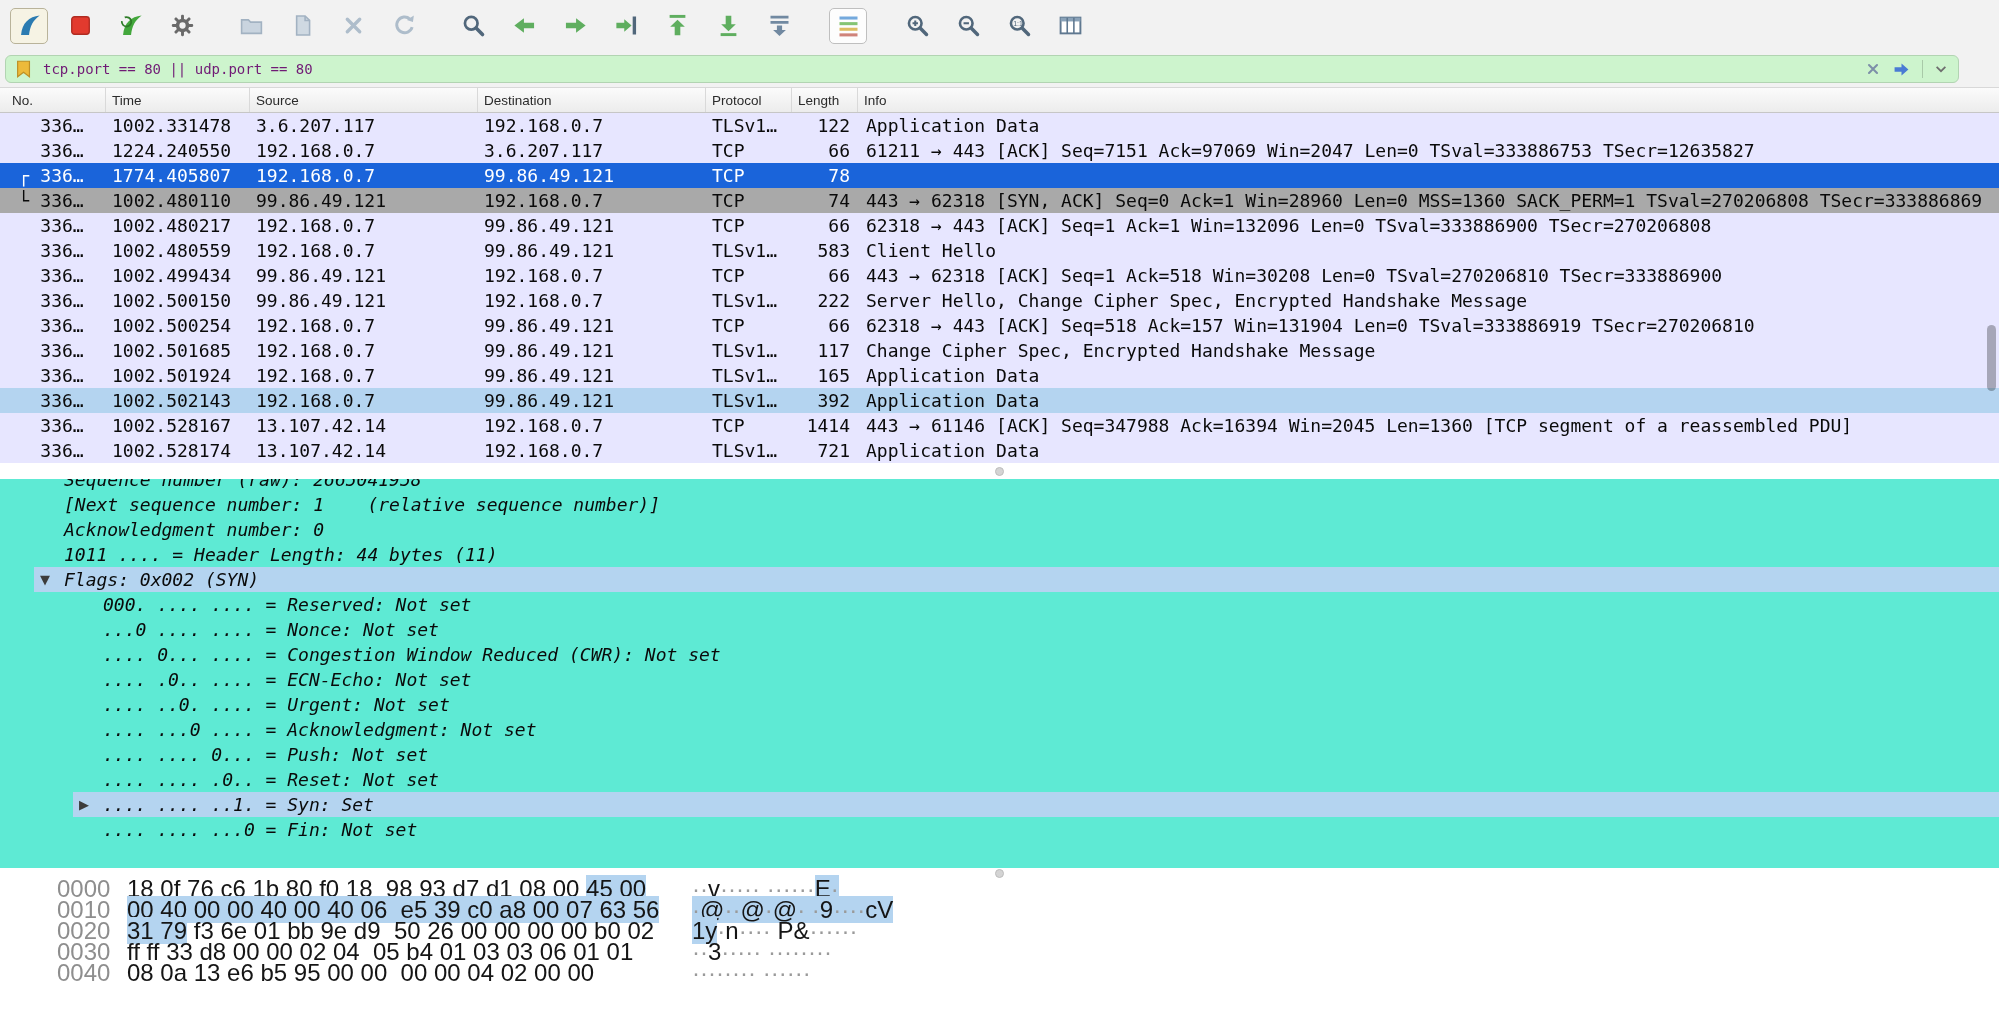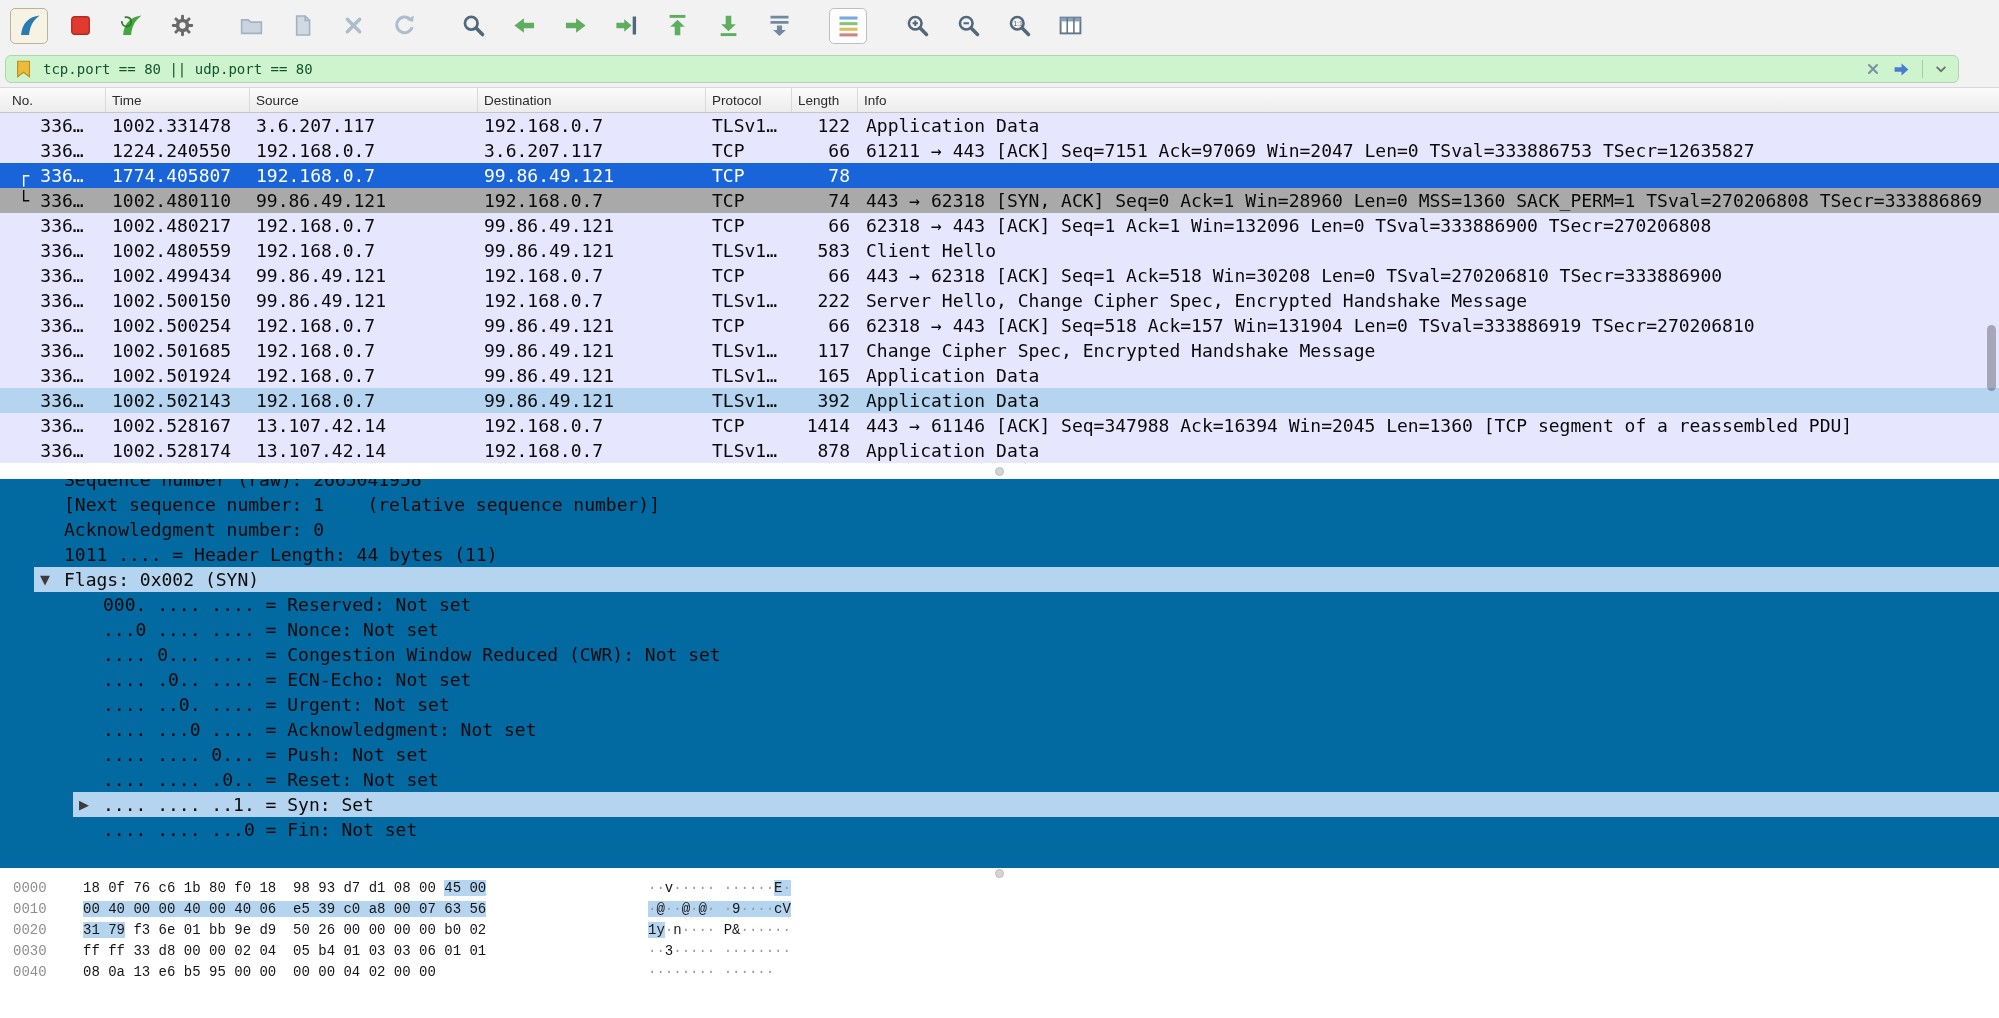--- a/index.html
+++ b/index.html
@@ -13,21 +13,21 @@
   .tbtn svg{width:27px;height:27px;display:block;}
   .tbtn.grp{margin-left:18px;}
   .tbtn.boxed-tan{background:#f6f3e4;border:1px solid #b9b39a;}
   .tbtn.boxed-gray{background:#fdfdfd;border:1px solid #bfbfbf;}
 
   
   .filterbar{height:36px;flex:none;background:var(--toolbarbg);padding:4px 40px 4px 5px;}
   .filterfield{height:28px;background:var(--filterbg);border:1px solid #b2d4b2;border-radius:6px;
     display:flex;align-items:center;padding:0 8px;position:relative;}
   .bookmark svg{width:20px;height:20px;display:block;}
-  .ftext{font-family:"DejaVu Sans Mono",monospace;font-size:14px;color:#14532d;margin-left:9px;white-space:pre;}
+  .ftext{font-family:"DejaVu Sans Mono",monospace;font-size:14px;color:#701a75;margin-left:9px;white-space:pre;}
   .fright{position:absolute;right:10px;display:flex;align-items:center;gap:11px;height:100%;}
   .fright svg{display:block;}
   .fsep{width:1px;height:18px;background:#a8c9a8;}
 
   
   .pheader{height:26px;flex:none;display:flex;font-size:13.5px;color:#2b2b2b;
     background:linear-gradient(#fbfbfb,#ececec);border-top:1px solid #d8d8d8;border-bottom:1px solid #c6c6c6;}
   .hcell{padding:5px 0 0 6px;border-right:1px solid #d9d9d9;overflow:hidden;white-space:nowrap;flex:none;}
   .c-no{width:106px;}.c-time{width:144px;}.c-source{width:228px;}.c-destination{width:228px;}
   .c-protocol{width:86px;}.c-length{width:66px;}.c-info{flex:1;border-right:none;}
@@ -48,31 +48,31 @@
   .prow.hlblue{background:var(--hl);}
   .sbthumb{position:absolute;right:3px;top:212px;width:9px;height:66px;border-radius:5px;
     background:rgba(0,0,0,.28);z-index:5;}
 
   
   .splitter{flex:none;background:#fff;display:flex;align-items:center;justify-content:center;}
   .sp1{height:16px;}.sp2{height:10px;}
   .dot{width:9px;height:9px;border-radius:50%;background:#d4d4d4;border:1px solid #bdbdbd;}
 
   
-  .details{height:389px;flex:none;overflow:hidden;background:#0369a1;
-    font-family:"DejaVu Sans Mono",monospace;font-size:18px;color:#0a0a0a;}
+  .details{height:389px;flex:none;overflow:hidden;background:#5eead4;
+    font-family:"DejaVu Sans Mono",monospace;font-size:18px;color:#0a0a0a;font-style:italic;}
   .drow{height:25px;display:flex;}
   .drow:first-child{margin-top:-12px;}
   .dcontent{display:flex;align-items:center;flex:1;height:25px;line-height:25px;white-space:pre;padding-left:6px;}
   .ind0{margin-left:34px;}.ind1{margin-left:73px;}
   .dhl{background:var(--hl);}
   .dexp{width:24px;flex:none;font-family:"DejaVu Sans",sans-serif;font-size:13px;color:#3c3c3c;}
 
   
-  .hexpane{flex:1;background:#fff;font-family:Liberation Mono, monospace;font-size:14px;color:#151515;}
+  .hexpane{flex:1;background:#fff;font-family:Liberation Sans, sans-serif;font-size:24px;color:#151515;padding-left:44px;}
   .hexrow{height:21px;line-height:21px;position:relative;white-space:pre;}
   .hoff{position:absolute;left:13px;color:#8e8e8e;}
   .hbytes{position:absolute;left:83px;}
   .hascii{position:absolute;left:648px;}
   .bhl{background:var(--hl);}
   .dim{color:#9a9a9a;}
 </style>
 </head>
 <body>
 
@@ -369,21 +369,21 @@
         <div class="cell c-protocol">TCP</div>
         <div class="cell c-length">1414</div>
         <div class="cell c-info">443 → 61146 [ACK] Seq=347988 Ack=16394 Win=2045 Len=1360 [TCP segment of a reassembled PDU]</div>
       </div>
       <div class="prow normal">
         <div class="cell c-no"><span class="gut"></span><span>336…</span></div>
         <div class="cell c-time">1002.528174</div>
         <div class="cell c-source">13.107.42.14</div>
         <div class="cell c-destination">192.168.0.7</div>
         <div class="cell c-protocol">TLSv1…</div>
-        <div class="cell c-length">878</div>
+        <div class="cell c-length">721</div>
         <div class="cell c-info">Application Data</div>
       </div>
     </div>
 
   <div class="splitter sp1">
       <span class="dot"></span>
     </div>
 
   <div class="details" id="details">
       <div class="drow">

